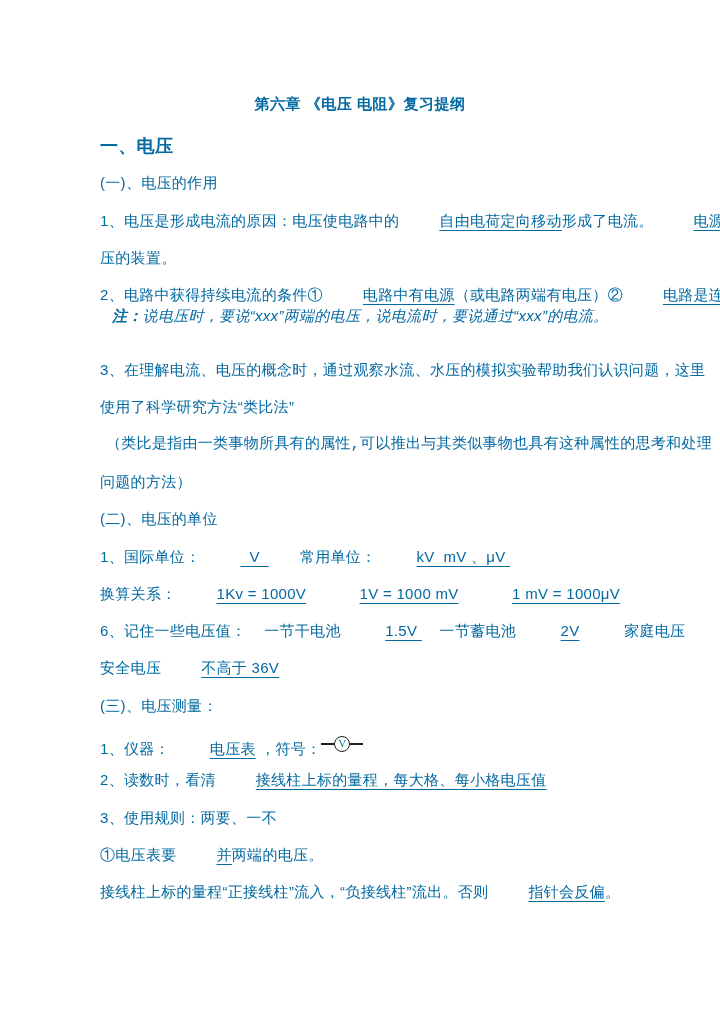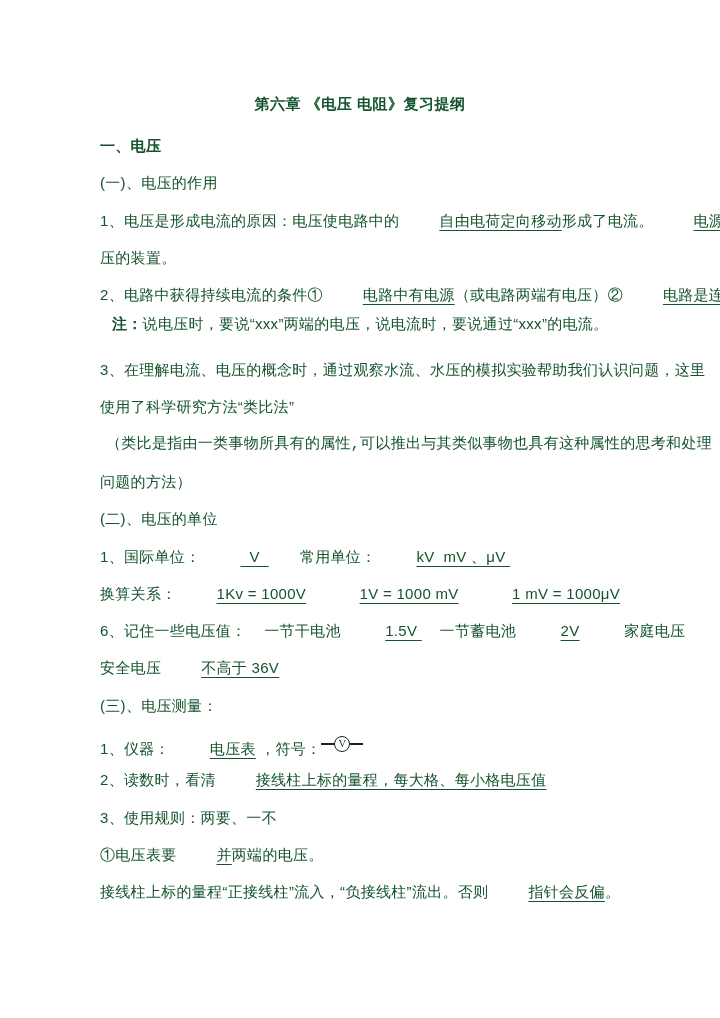--- a/index.html
+++ b/index.html
@@ -8,21 +8,21 @@
     background: #ffffff;
     width: 720px;
     height: 1018px;
     overflow: hidden;
   }
   .page {
     position: relative;
     width: 720px;
     height: 1018px;
     background: #ffffff;
-    color: #14532d;
+    color: #0369a1;
     font-family: "Liberation Sans", sans-serif;
     font-size: 15px;
   }
   .doc-title {
     position: absolute;
     top: 95px;
     left: 0;
     width: 100%;
     text-align: center;
     font-weight: bold;
@@ -40,21 +40,21 @@
     text-decoration: underline;
     text-underline-offset: 3.5px;
     text-decoration-thickness: 1px;
     padding-left: 40px;
   }
   .line .b {
     font-weight: bold;
   }
   .heading {
     font-weight: bold;
-    font-size: 15px;
+    font-size: 18px;
   }
   
   .vm {
     display: inline-block;
     white-space: nowrap;
     vertical-align: 6px;
   }
   .vm-wire {
     display: inline-block;
     width: 13px;
@@ -80,21 +80,21 @@
 <body>
 
 <div class="page">
   <div class="doc-title">第六章 《电压 电阻》复习提纲</div>
   <div id="doc-lines">
       <div class="line heading" style="top: 136px; left: 100px;"><span class="b">一、电压</span></div>
       <div class="line" style="top: 173.32px; left: 100px;"><span class="">(一)、电压的作用</span></div>
       <div class="line" style="top: 210.64px; left: 100px;"><span class="">1、电压是形成电流的原因：电压使电路中的</span><span class="u ">自由电荷定向移动</span><span class="">形成了电流。</span><span class="u ">电源</span><span class="">是提供电</span></div>
       <div class="line" style="top: 247.96px; left: 100px;"><span class="">压的装置。</span></div>
       <div class="line" style="top: 285.28px; left: 100px;"><span class="">2、电路中获得持续电流的条件①</span><span class="u ">电路中有电源</span><span class="">（或电路两端有电压）②</span><span class="u ">电路是连通的</span><span class="">。</span></div>
-      <div class="line" style="top: 314px; left: 112px;"><span class="b">注：</span><span class="">说电压时，要说“xxx”两端的电压，说电流时，要说通过“xxx”的电流。</span></div>
+      <div class="line" style="top: 306px; left: 112px; font-style: italic;"><span class="b">注：</span><span class="">说电压时，要说“xxx”两端的电压，说电流时，要说通过“xxx”的电流。</span></div>
       <div class="line" style="top: 359.92px; left: 100px;"><span class="">3、在理解电流、电压的概念时，通过观察水流、水压的模拟实验帮助我们认识问题，这里</span></div>
       <div class="line" style="top: 397.24px; left: 100px;"><span class="">使用了科学研究方法“类比法”</span></div>
       <div class="line" style="top: 434.56px; left: 106px; font-family: Liberation Mono, monospace;"><span class="">（类比是指由一类事物所具有的属性,可以推出与其类似事物也具有这种属性的思考和处理</span></div>
       <div class="line" style="top: 471.88px; left: 100px;"><span class="">问题的方法）</span></div>
       <div class="line" style="top: 509.2px; left: 100px;"><span class="">(二)、电压的单位</span></div>
       <div class="line" style="top: 546.52px; left: 100px;"><span class="">1、国际单位：</span><span class="u ">  V  </span><span class="">       </span><span class="">常用单位：</span><span class="u ">kV  mV 、μV </span></div>
       <div class="line" style="top: 583.84px; left: 100px;"><span class="">换算关系：</span><span class="u ">1Kv = 1000V</span><span class="">   </span><span class="u ">1V = 1000 mV</span><span class="">   </span><span class="u ">1 mV = 1000μV</span></div>
       <div class="line" style="top: 621.16px; left: 100px;"><span class="">6、记住一些电压值：</span><span class="">    </span><span class="">一节干电池 </span><span class="u ">1.5V </span><span class="">    </span><span class="">一节蓄电池 </span><span class="u ">2V</span><span class="">          </span><span class="">家庭电压 </span><span class="u ">220V</span></div>
       <div class="line" style="top: 658.48px; left: 100px;"><span class="">安全电压</span><span class="u ">不高于 36V</span></div>
       <div class="line" style="top: 695.8px; left: 100px;"><span class="">(三)、电压测量：</span></div>

